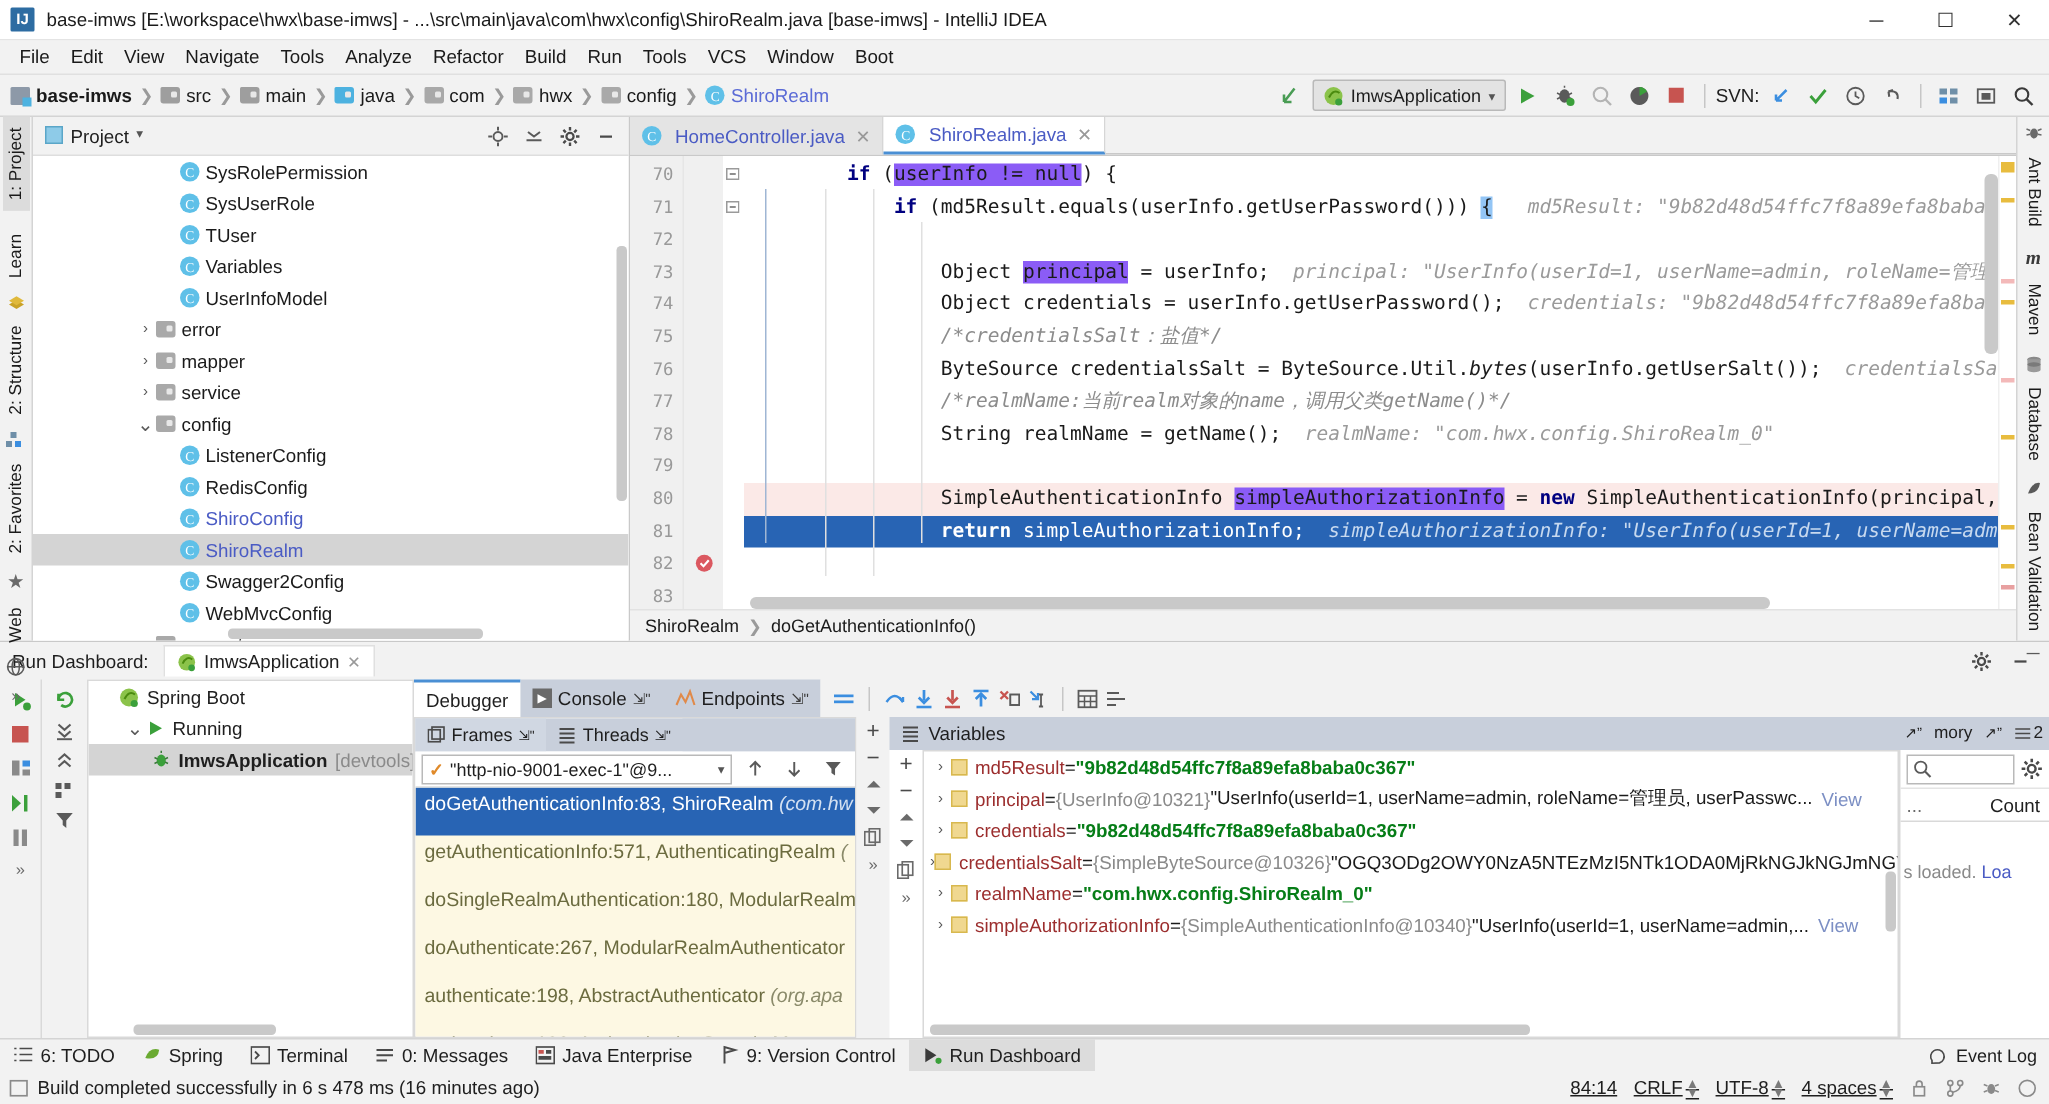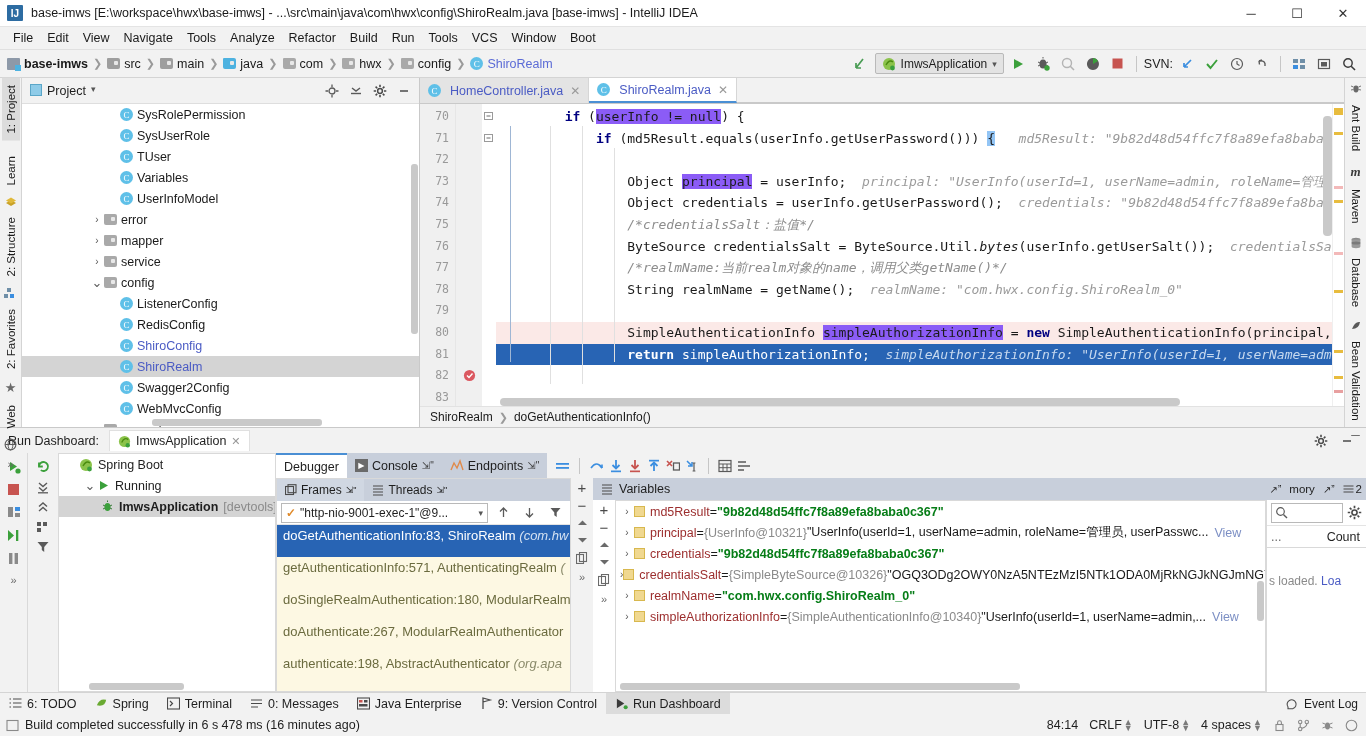--- a/index.html
+++ b/index.html
@@ -207,21 +207,21 @@
   .mem-link { color: #4a5bc4; }
 
   
   .bottombar { height: 22px; background: #f2f2f2; display: flex; align-items: center; flex: 0 0 22px; border-top: 1px solid #d4d4d4; }
   .bbtn { display: flex; align-items: center; gap: 5px; padding: 0 9px; height: 22px; font-size: 12.5px; }
   .bbtn.active { background: #dcdcdc; }
   .bb-right { margin-left: auto; display: flex; align-items: center; padding-right: 8px; gap: 5px; }
 
   
   .statusbar { height: 22px; background: #f2f2f2; display: flex; align-items: center; flex: 0 0 22px; padding-left: 6px; font-size: 12.5px; }
-  .sb-right { margin-left: auto; display: flex; align-items: center; gap: 11px; padding-right: 8px; }
+  .sb-right { margin-left: auto; display: flex; align-items: center; gap: 11px; padding-right: 8px; text-decoration: underline; }
   .sb-item { display: flex; align-items: center; gap: 2px; }
   .spin { color: #7a7a7a; font-size: 9px; display:inline-flex; flex-direction:column; line-height:6px;}
 
   svg { display: block; }
 </style>
 </head>
 <body>
 
 <div class="app">
 

